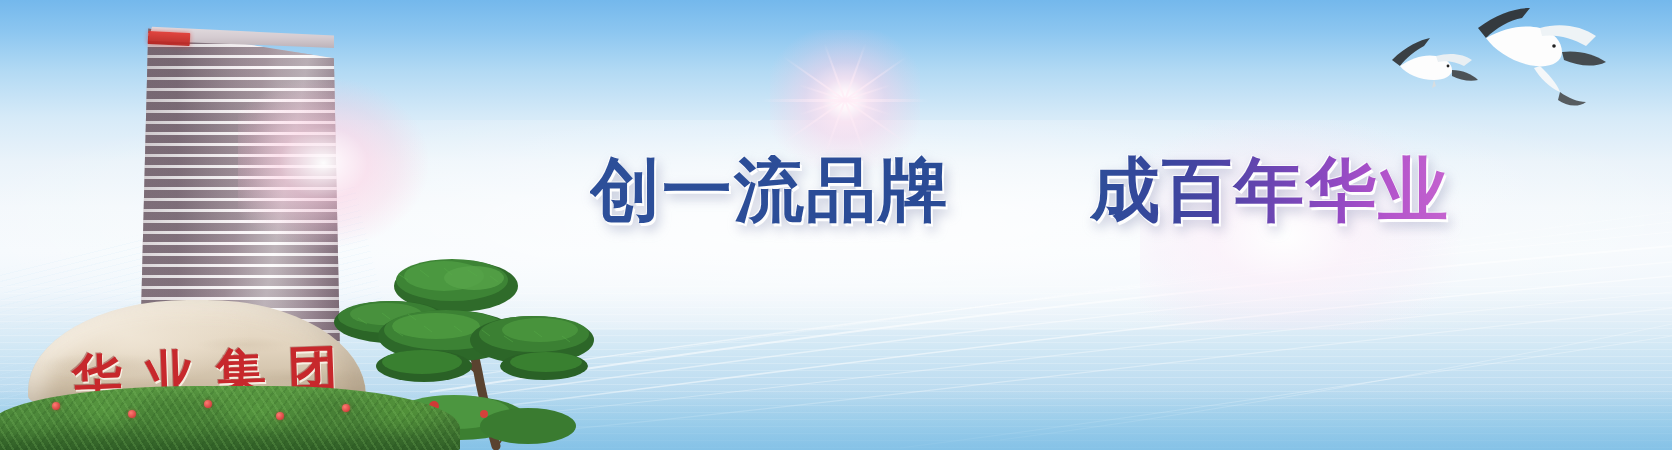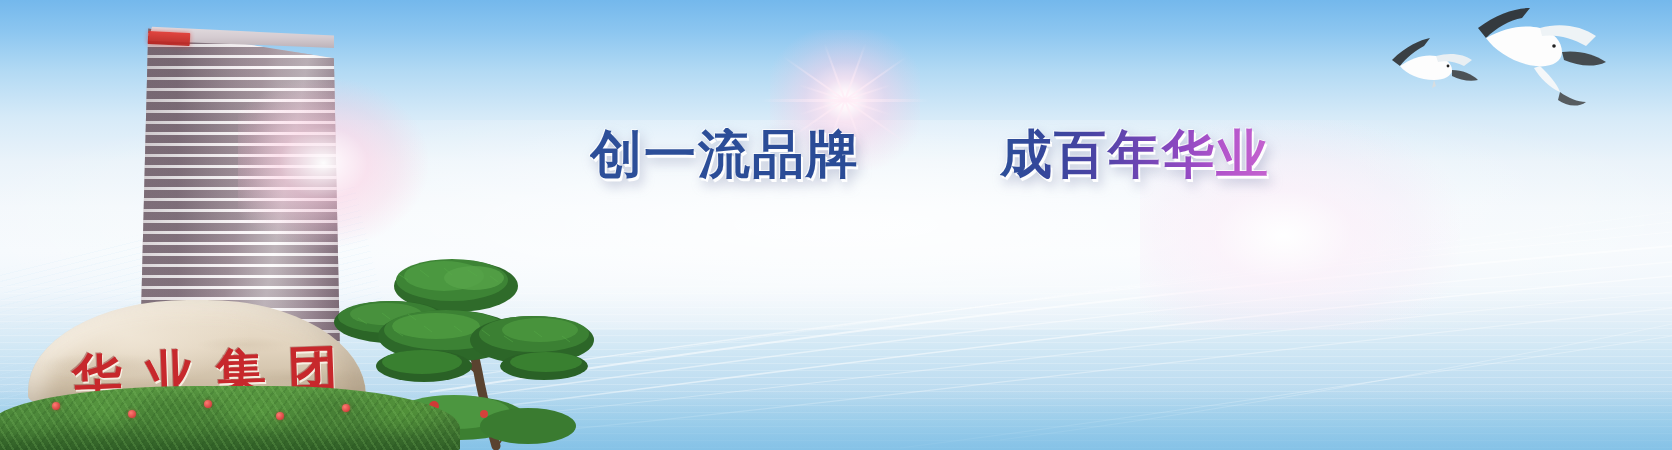--- a/index.html
+++ b/index.html
@@ -242,21 +242,21 @@
          background: radial-gradient(circle at 35% 35%, #ff7b72, #c52a2c);
          box-shadow: 0 0 3px rgba(190,40,40,.5); }
 
   
   .slogan {
     position: absolute;
     left: 590px; top: 128px;
     display: flex;
     align-items: baseline;
     font-family: "DejaVu Sans", "Liberation Sans", sans-serif;
-    font-size: 52px;
+    font-size: 70px;
     font-weight: 700;
     line-height: 1;
     white-space: nowrap;
     letter-spacing: 2px;
     gap: 44px;
   }
   .slogan .part {
     background-clip: text;
     -webkit-background-clip: text;
     color: transparent;
@@ -266,20 +266,21 @@
             drop-shadow(3px 5px 6px rgba(120,130,170,.35));
   }
   .slogan .p1 {
     background-image: linear-gradient(to right, #2d4f99 0%, #2a4b96 100%);
   }
   .slogan .gap { width: 52px; }
   .slogan .p2 {
     background-image: linear-gradient(to right,
       #2d4f99 0%, #35479b 16%, #4a44a4 34%,
       #6f46b4 52%, #9049c2 68%, #b254cb 82%, #c563cf 100%);
+    margin-top: 27px;
   }
 
   
   .slogan-glow {
     position: absolute;
     left: 1140px; top: 120px;
     width: 320px; height: 210px;
     pointer-events: none;
     background: radial-gradient(ellipse at 45% 55%,
       rgba(255,255,255,0.9) 0%,

